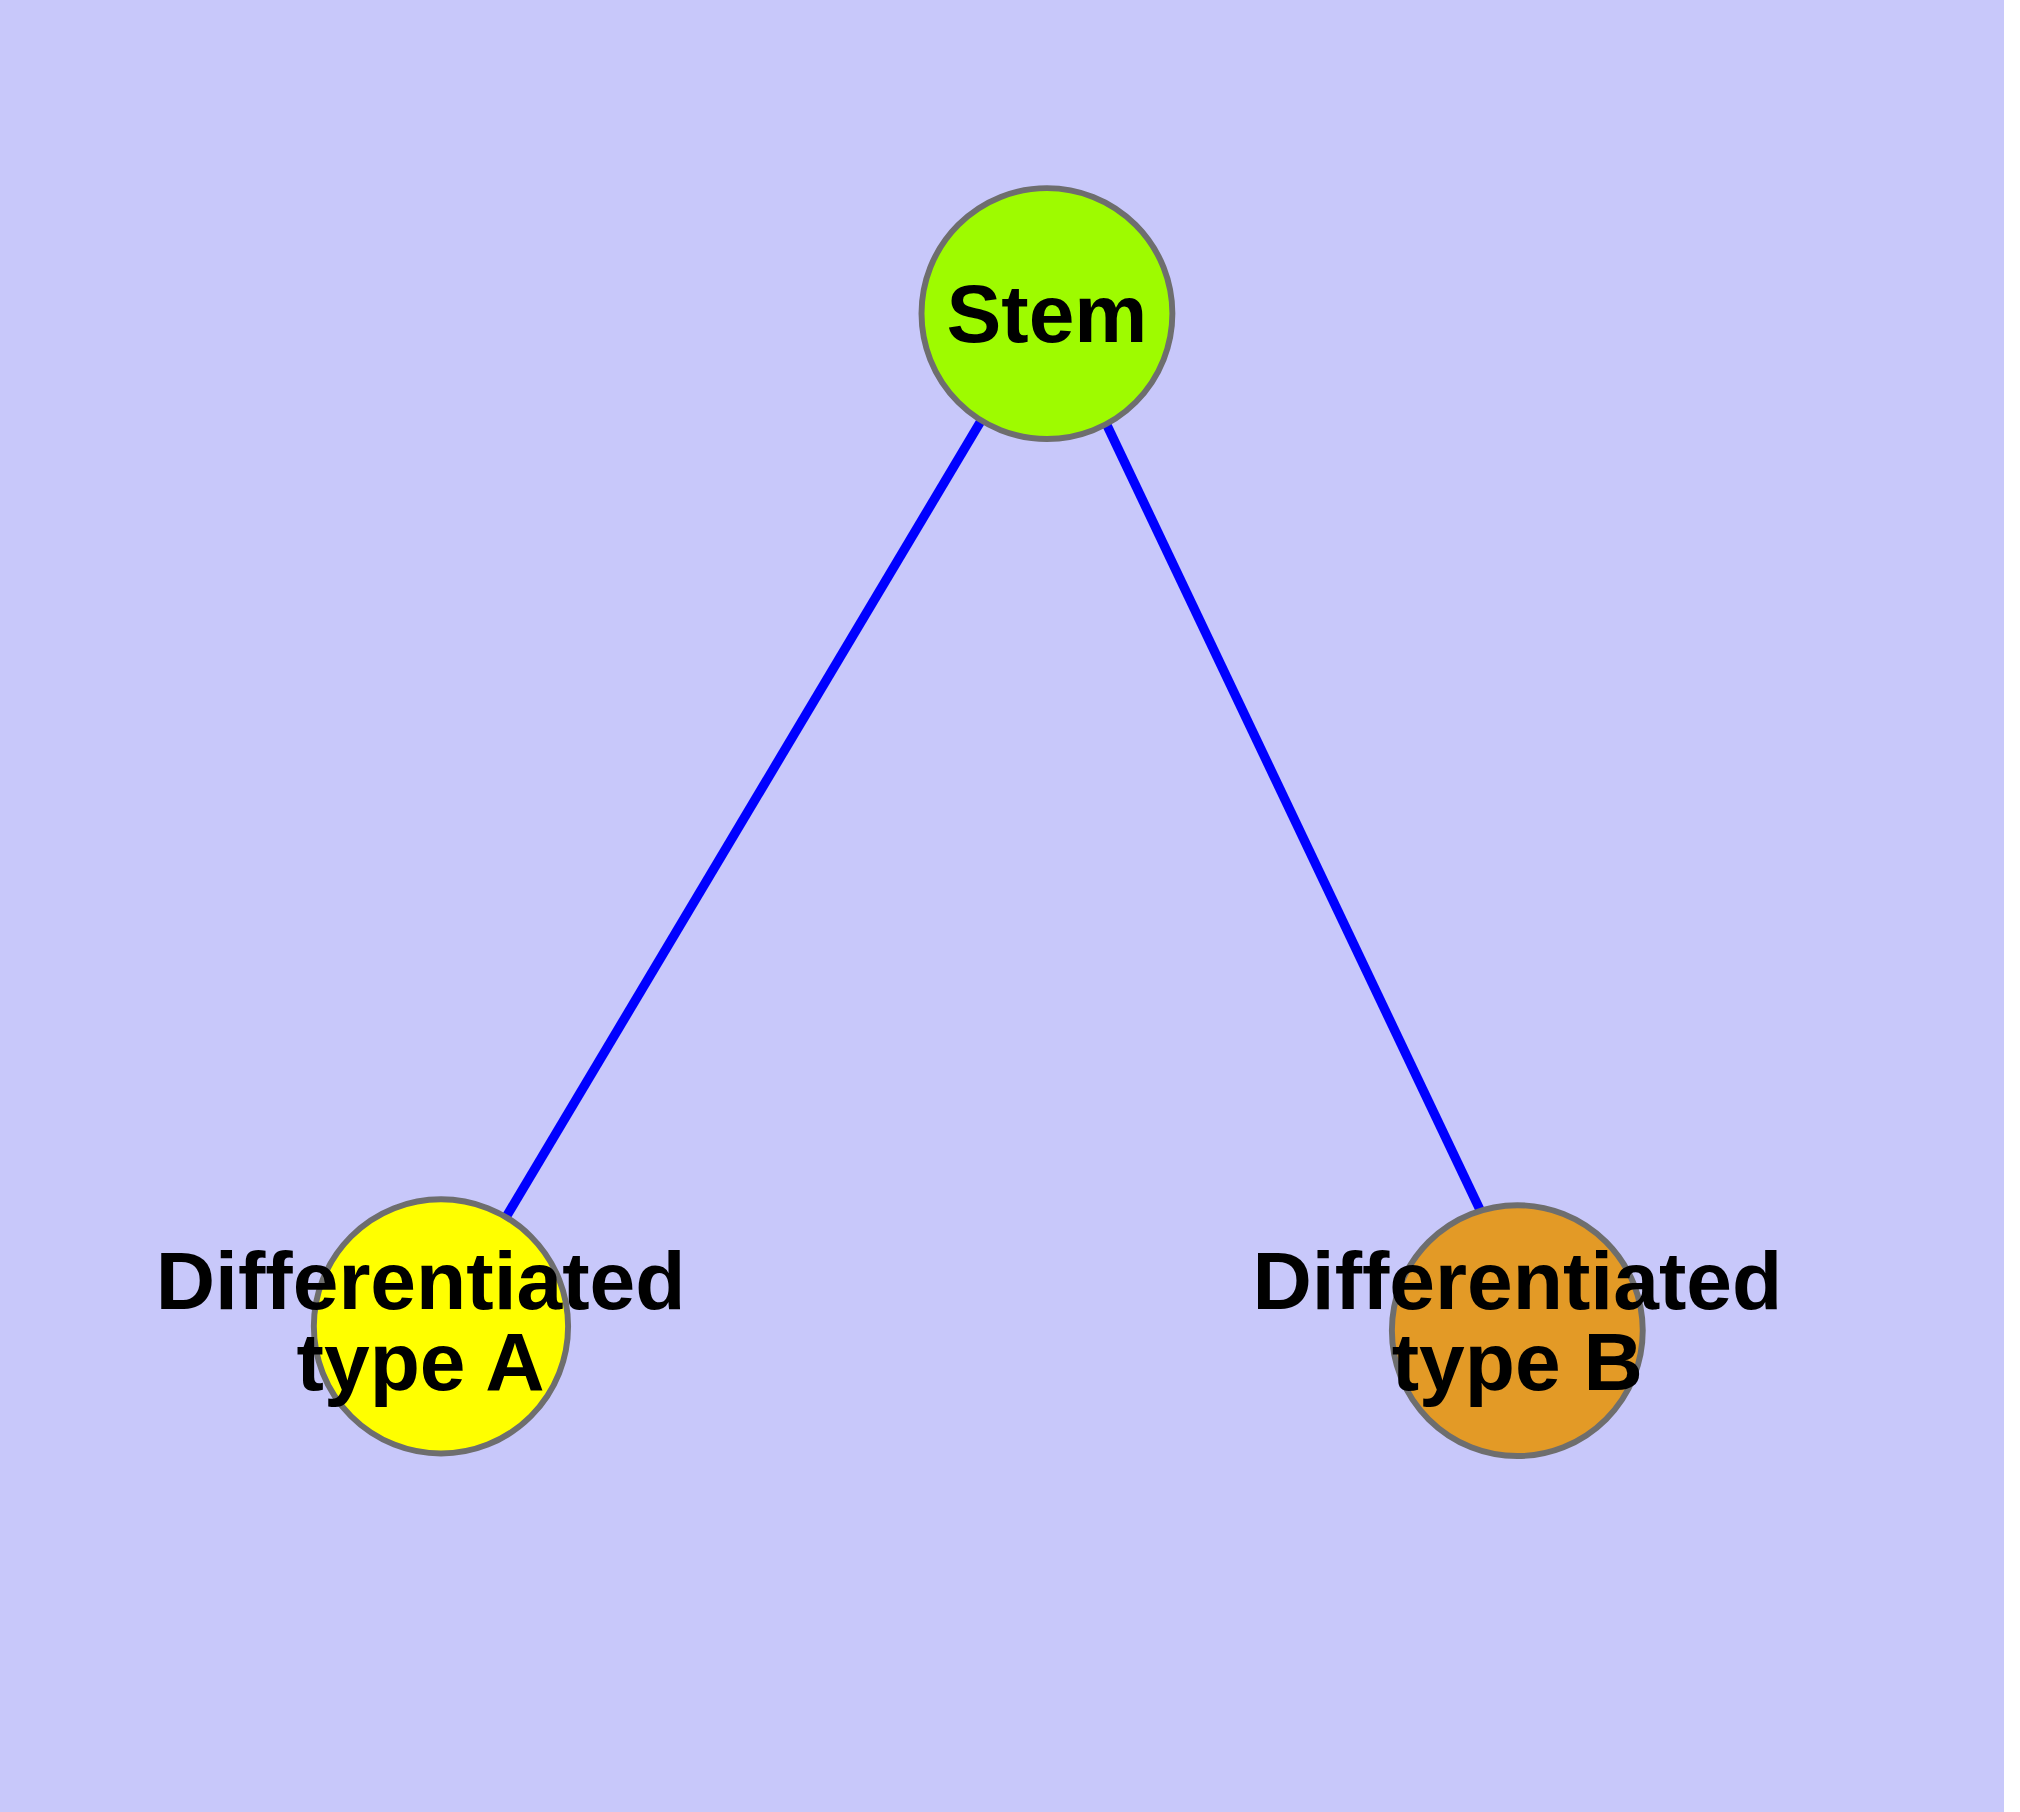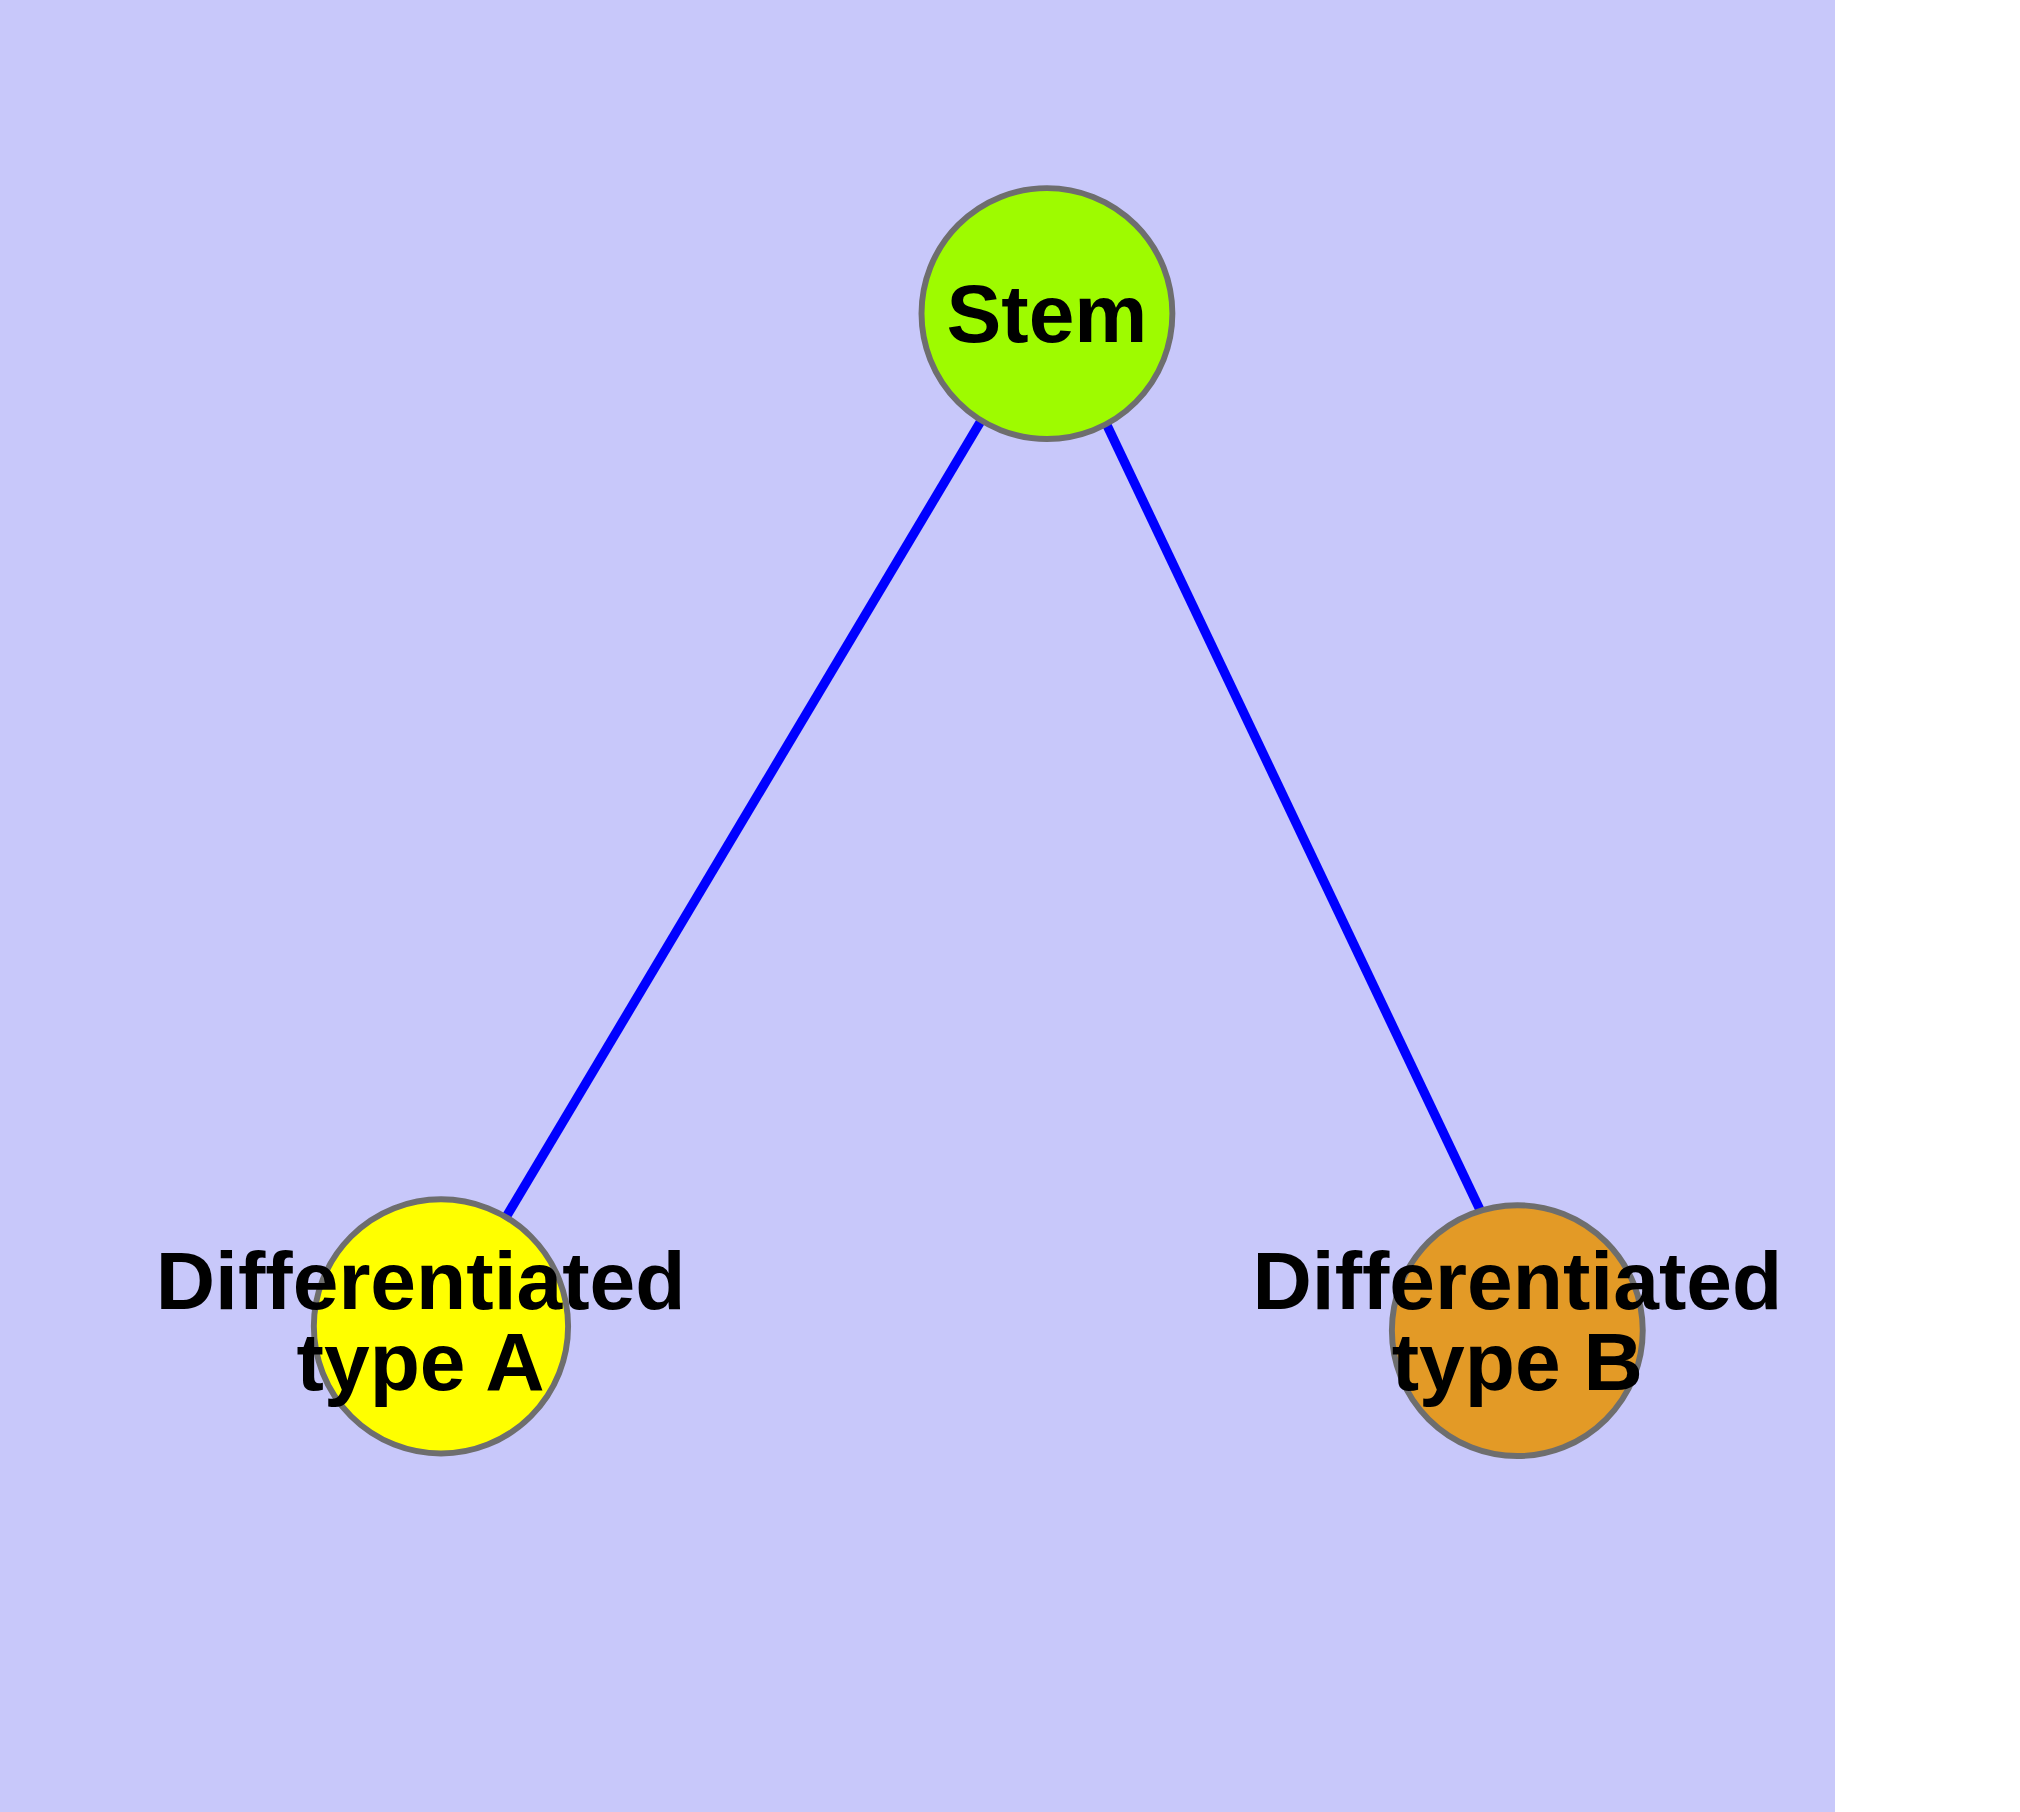--- a/index.html
+++ b/index.html
@@ -43,21 +43,21 @@
     dominant-baseline: middle;
     paint-order: normal;
   }
   .node-label tspan {
     font-family: "Liberation Sans", "DejaVu Sans", sans-serif;
   }
 </style>
 </head>
 <body>
 
-<div id="stage" style="width: 1835px; height: 1812px;">
+<div id="stage" style="width: 2004px; height: 1812px;">
 
   <div id="canvas-bg" style="background: rgb(200, 200, 250);"></div>
 
   <svg id="graph-svg" viewBox="0 0 2384 2138" xmlns="http://www.w3.org/2000/svg" style="width: 2021px; height: 1812px;">
 
     <rect id="bg-rect" x="0" y="0" width="2384" height="2138" fill="#c8c8fa"></rect>
 
     <g id="edges-group">
       <line class="edge-line" id="edge-0" x1="1157" y1="497" x2="598" y2="1434" stroke="#0000ff" stroke-width="11"></line>
       <line class="edge-line" id="edge-1" x1="1305" y1="500" x2="1750" y2="1436" stroke="#0000ff" stroke-width="11"></line>

